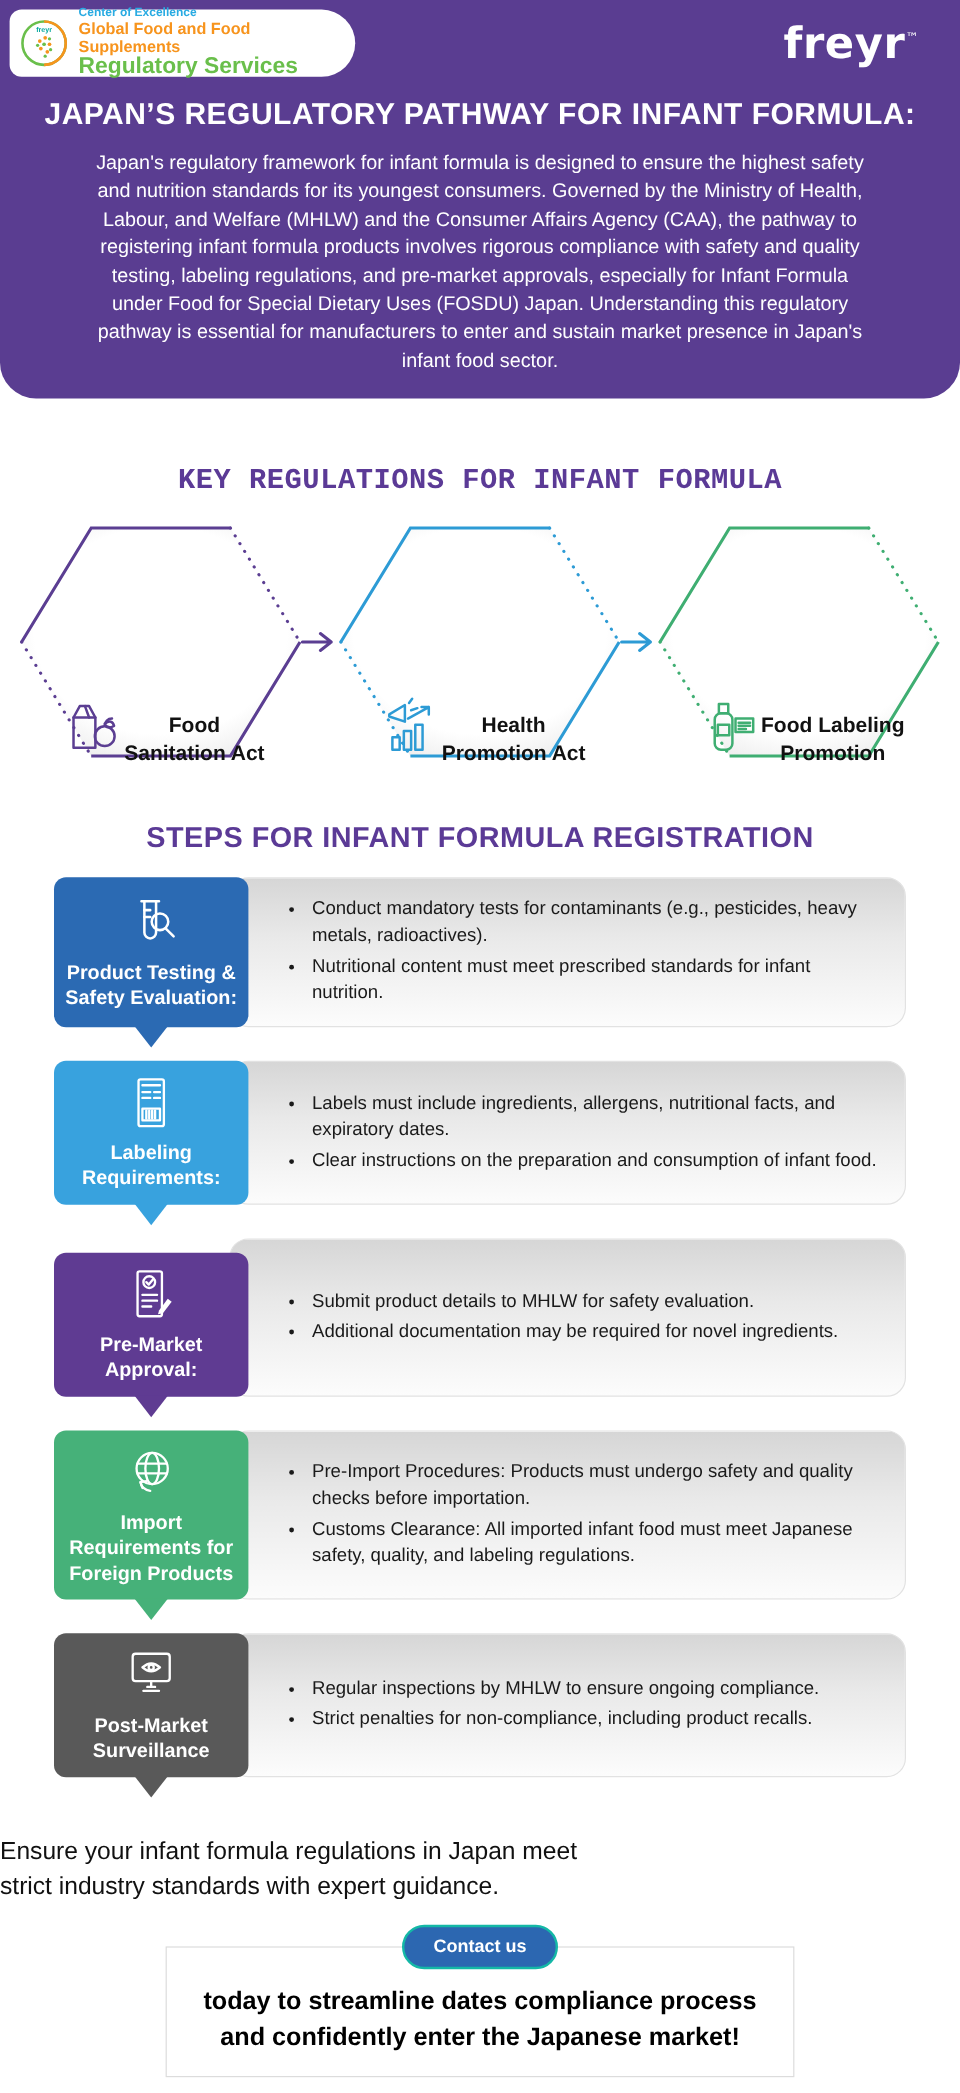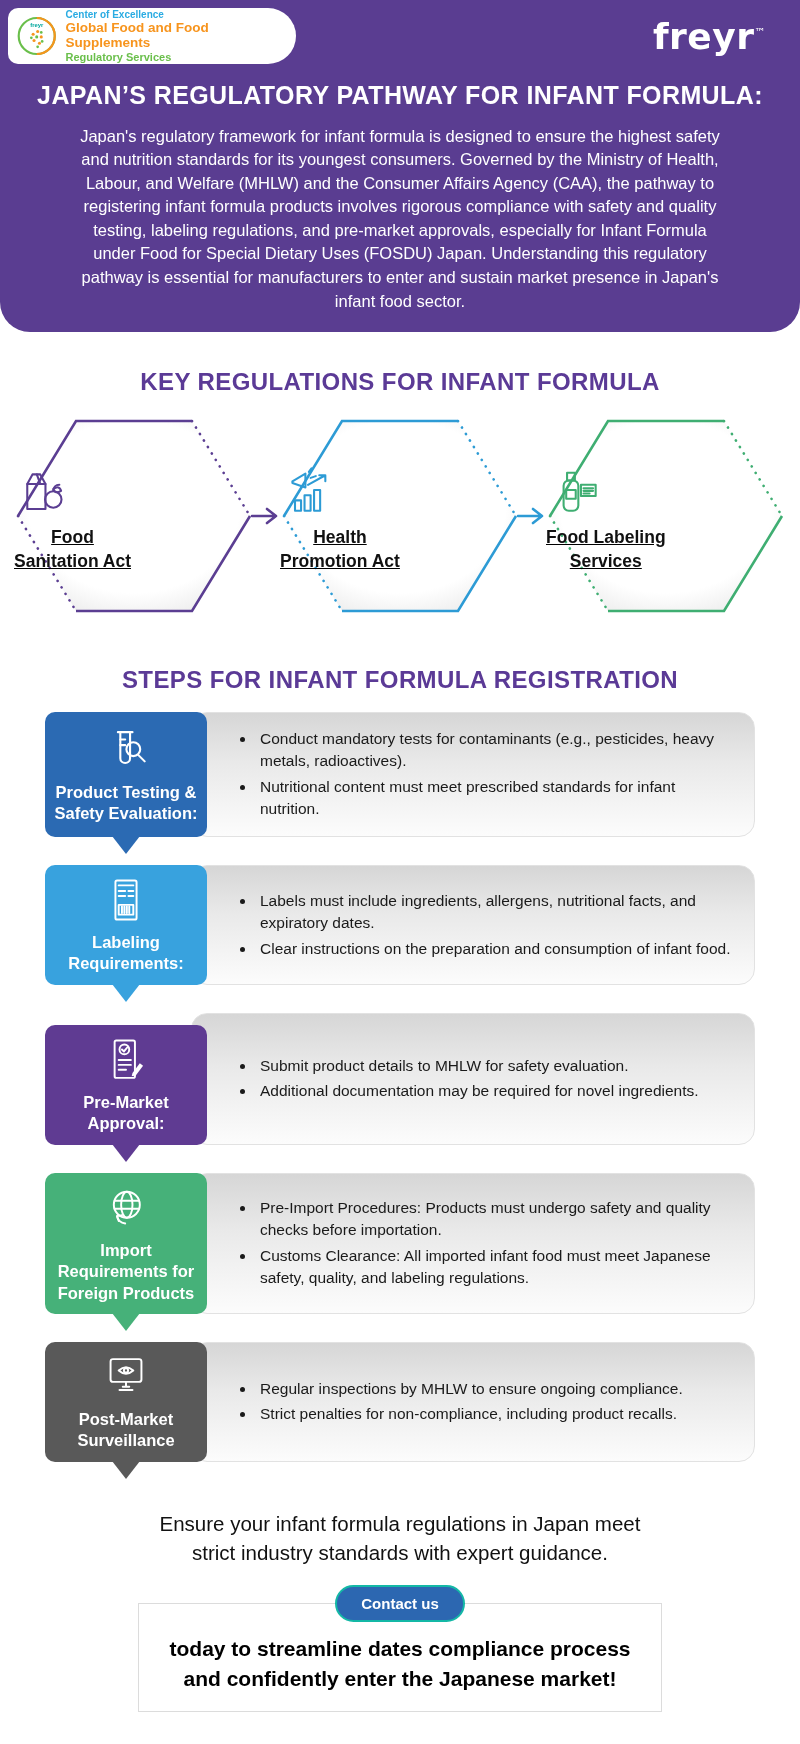--- a/index.html
+++ b/index.html
@@ -5,40 +5,40 @@
   * { box-sizing: border-box; margin: 0; padding: 0; }
   html, body { background: #ffffff; }
   body { width: 800px; font-family: "Liberation Sans", sans-serif; }
   .page { position: relative; width: 800px; height: 1744px; overflow: hidden; display: flex; flex-direction: column; background:#fff; }
 
   
   .hero { position: relative; width: 800px; height: 332px; background: #5a3d91; border-radius: 0 0 30px 30px; color: #fff; flex: 0 0 auto; }
   .badge { position: absolute; top: 8px; left: 8px; height: 56px; width: 288px; background: #fff; border-radius: 10px 28px 28px 10px; display: flex; align-items: center; padding: 0 12px 0 8px; gap: 8px; }
   .badge-tagline { color: #29abe2; font-size: 10px; font-weight: 600; margin-bottom: 1px; }
   .badge-line1 { color: #f7941d; font-size: 13.5px; font-weight: 800; line-height: 1.1; }
-  .badge-line2 { color: #6abf4b; font-size: 11px; font-weight: 800; line-height: 1.1; }
+  .badge-line2 { color: #6abf4b; font-size: 19px; font-weight: 800; line-height: 1.1; }
   .brand { position: absolute; top: 16px; right: 34px; color: #fff; font-size: 36px; font-weight: 700; letter-spacing: 0.5px; font-family: "DejaVu Sans", sans-serif; }
   .brand sup { font-size: 11px; font-weight: 400; vertical-align: super; }
   .hero-title { text-align: center; padding-top: 82px; }
   .hero-title .t1 { display: block; font-size: 25px; font-weight: 800; letter-spacing: 0.4px; line-height: 1.1; }
   .hero-title .t2 { display: block; font-size: 47px; font-weight: 800; letter-spacing: 1px; line-height: 1.05; margin-top: 2px; }
   .intro { width: 660px; margin: 15px auto 0; text-align: center; font-size: 16.5px; line-height: 1.43; font-weight: 400; }
 
   
   .sec-heading { text-align: center; color: #5b3a96; font-size: 24px; font-weight: 800; letter-spacing: 0.4px; }
-  .sec-heading.reg { margin-top: 36px; }
+  .sec-heading.reg { margin-top: 56px; font-family: Liberation Mono, monospace; }
   .sec-heading.steps { margin-top: 44px; }
 
   
   .hexrow { display: flex; justify-content: center; align-items: center; margin-top: 14px; height: 212px; flex: 0 0 auto; }
   .hex { position: relative; width: 240px; height: 210px; flex: 0 0 auto; }
   .hex svg.hexsvg { position: absolute; inset: 0; }
   .hexsvg path { fill: none; stroke-width: 2.6; }
   .hexsvg .dots { stroke-dasharray: 0.1 7.5; stroke-linecap: round; }
-  .hex-content { position: absolute; inset: 0; display: flex; flex-direction: column; align-items: flex-start; justify-content: center; padding-top: 6px; text-decoration: underline; }
+  .hex-content { position: absolute; inset: 0; display: flex; align-items: flex-end; justify-content: center; padding-top: 6px; }
   .hex-icon { margin-bottom: 10px; }
   .hex-label { text-align: center; color: #111; font-size: 17.5px; font-weight: 600; line-height: 1.35; }
   .hexarrow { flex: 0 0 auto; margin: 0 -5px; position: relative; z-index: 2; }
   .hexarrow path { fill: none; stroke-width: 2.6; stroke-linecap: round; stroke-linejoin: round; }
 
   
   .steps-list { margin: 18px 45px 0; flex: 0 0 auto; }
   .step-row { display: flex; align-items: stretch; margin-bottom: 28px; position: relative; }
   .step-row:last-child { margin-bottom: 0; }
   .step-left { position: relative; z-index: 2; width: 162px; min-height: 118px; border-radius: 10px; color: #fff; display: flex; flex-direction: column; align-items: center; justify-content: center; text-align: center; padding: 10px 0; flex: 0 0 auto; }
@@ -49,21 +49,21 @@
   .step-right ul { list-style: disc outside; padding-left: 16px; color: #1a1a1a; font-size: 15.5px; line-height: 1.45; }
   .step-right li { margin: 3px 0; padding-left: 4px; }
   .c1 { background: #2b6ab3; } .step-left.c1::after { border-top-color: #2b6ab3; }
   .c2 { background: #38a2de; } .step-left.c2::after { border-top-color: #38a2de; }
   .c3 { background: #5f3b92; margin-top: 12px; } .step-left.c3::after { border-top-color: #5f3b92; }
   .c4 { background: #46b179; } .step-left.c4::after { border-top-color: #46b179; }
   .c5 { background: #595959; } .step-left.c5::after { border-top-color: #595959; }
   .step-icon { flex: 0 0 auto; }
 
   
-  .closing { margin-top: 48px; text-align: center; font-size: 20.5px; line-height: 1.4; color: #111; }
+  .closing { margin-top: 48px; text-align: left; font-size: 20.5px; line-height: 1.4; color: #111; }
   .contact-btn { display: block; margin: 18px auto -19px; position: relative; z-index: 3; background: #2c67b1; color: #fff; font-family: "Liberation Sans", sans-serif; font-size: 15px; font-weight: 700; border: 2px solid #14b8a6; border-radius: 20px; padding: 8px 24px; cursor: pointer; }
   .cta-box { width: 524px; margin: 0 auto; border: 1px solid #dcdcdc; background: #fff; padding: 30px 20px 18px; text-align: center; }
   .cta-box p { font-size: 21px; font-weight: 700; line-height: 1.4; color: #000; }
 
   .iconstroke { fill: none; stroke-linecap: round; stroke-linejoin: round; }
 </style>
 </head>
 <body>
 
 <div class="page">
@@ -179,21 +179,21 @@
       <div class="hex-content">
         <svg class="hex-icon iconstroke" width="56" height="52" viewBox="0 0 64 60" stroke="#3fae72" stroke-width="2.4">
           <rect x="20" y="19" width="17" height="35" rx="6"></rect>
           <rect x="24" y="10" width="9" height="9"></rect>
           <rect x="23" y="30" width="11" height="10"></rect>
           <rect x="40" y="24" width="17" height="13"></rect>
           <path d="M43,28 h11 M43,31 h11 M43,34 h7"></path>
         </svg>
         <div class="hex-label">
           <span>Food Labeling</span><br>
-          <span>Services</span>
+          <span>Promotion</span>
         </div>
       </div>
     </div>
   </div>
 
   <h2 class="sec-heading steps">STEPS FOR INFANT FORMULA REGISTRATION</h2>
 
   <div class="steps-list">
 
     <div class="step-row">

